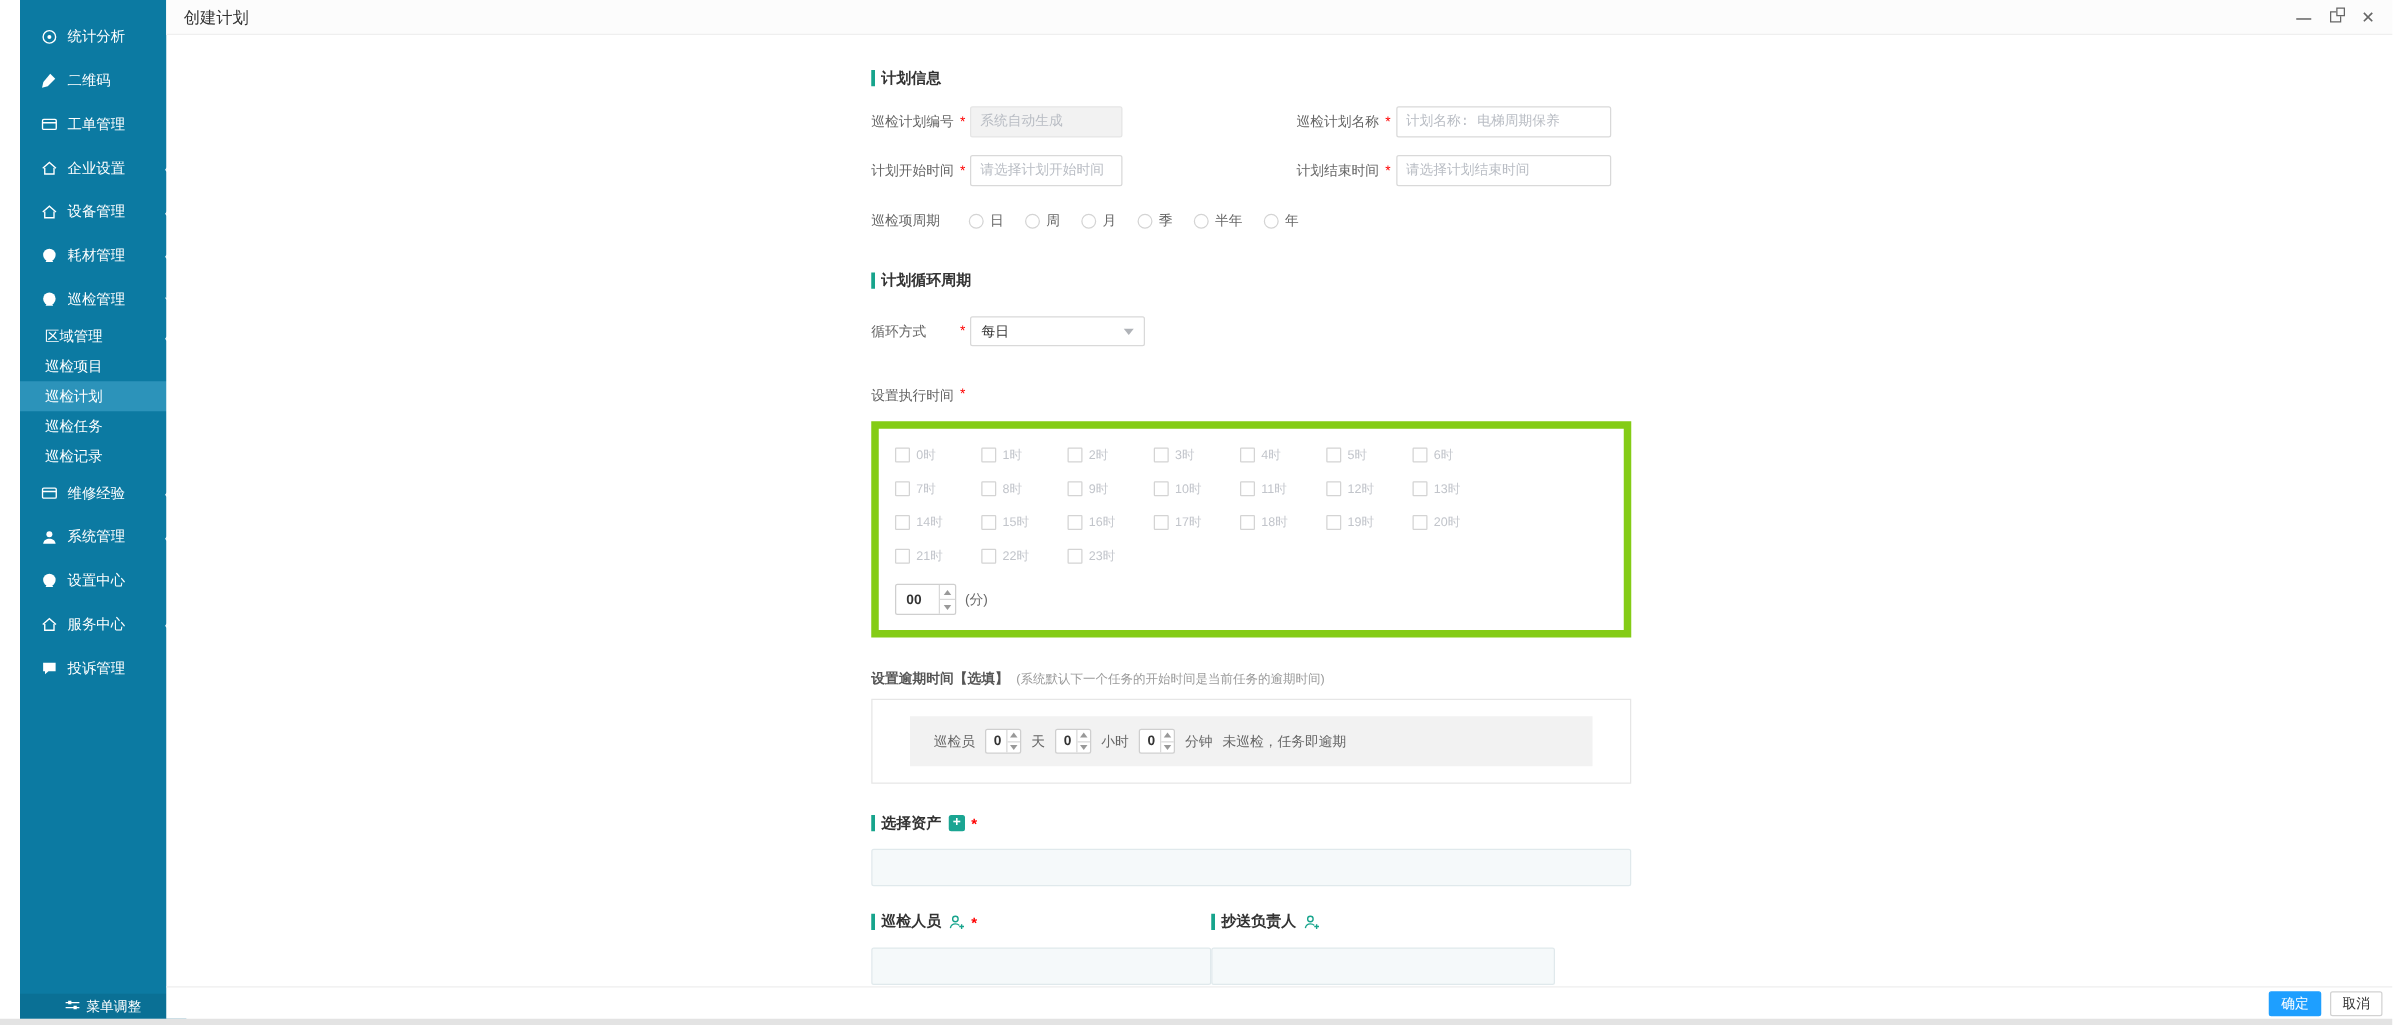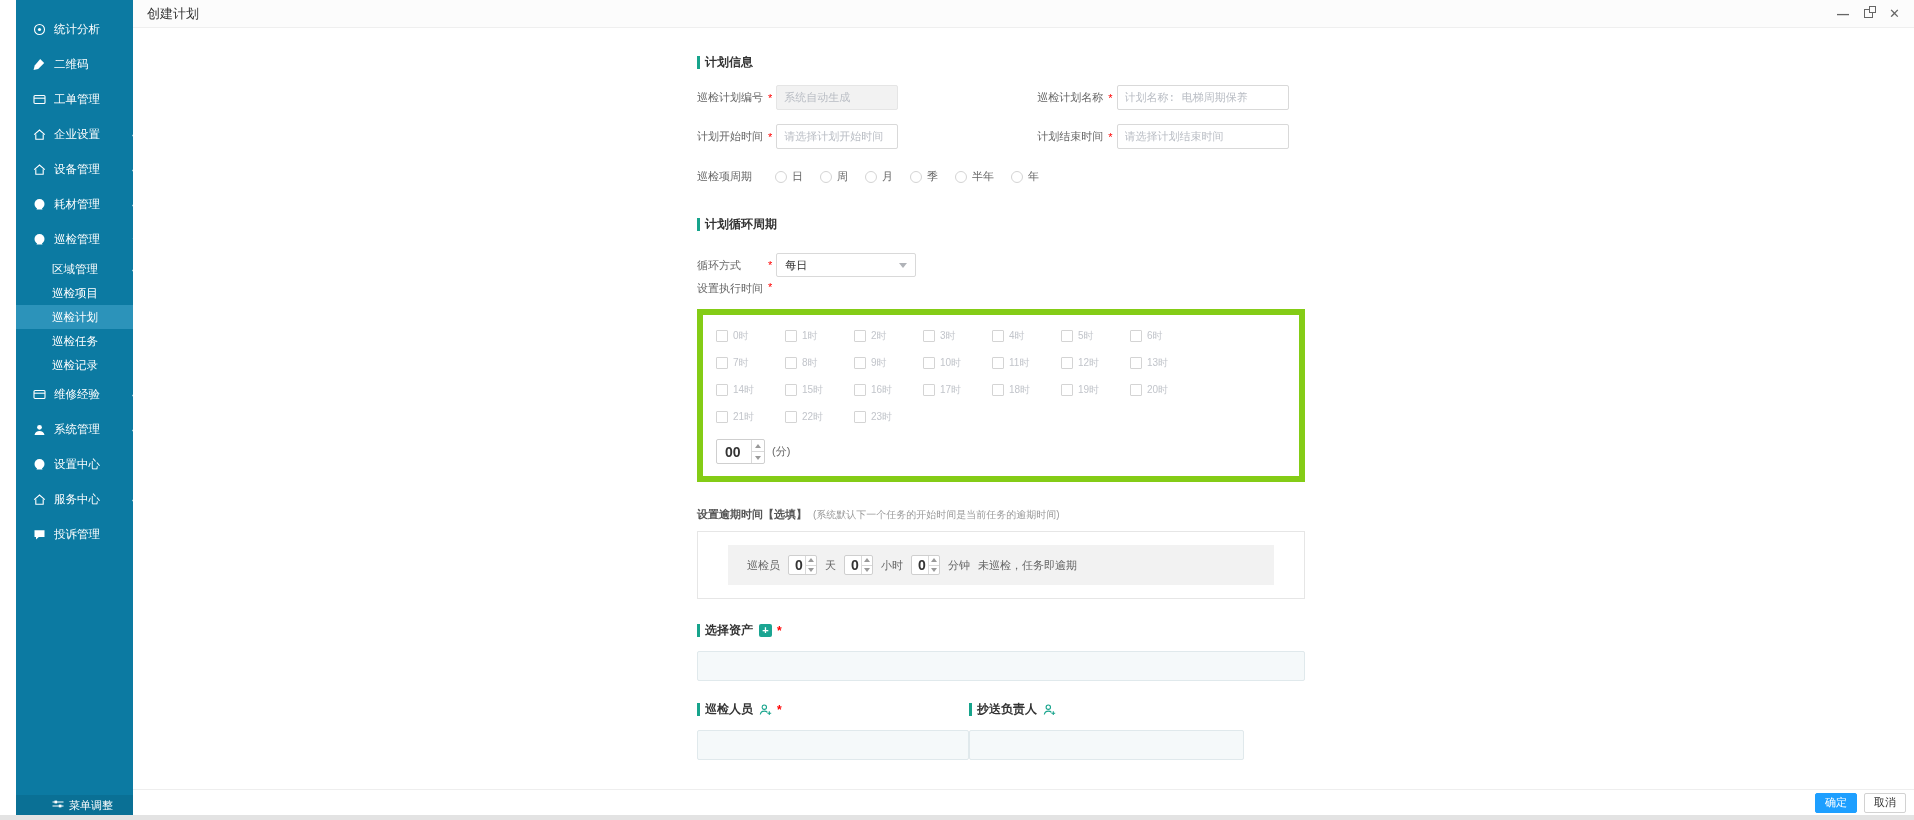--- a/index.html
+++ b/index.html
@@ -12,21 +12,21 @@
 
   
   .sidebar { position:absolute; left:16px; top:0; width:133px; height:815px; background:#0c7aa2; color:#fff; }
   .snav { padding-top:12px; }
   .s-item { position:relative; height:35px; display:flex; align-items:center; padding-left:17px; font-size:11.5px; cursor:pointer; }
   .s-item .s-icon { width:13px; height:13px; margin-right:8px; display:inline-flex; }
   .s-icon svg { width:13px; height:13px; }
   .s-chev { position:absolute; right:13px; font-size:13px; line-height:1; color:#e8f4f8; }
   .s-chev.down { transform:rotate(-90deg); }
   .s-sub { }
-  .s-subitem { position:relative; height:24px; display:flex; align-items:center; padding-left:36px; font-size:11.5px; cursor:pointer; }
+  .s-subitem { position:relative; height:24px; display:flex; align-items:center; padding-left:20px; font-size:11.5px; cursor:pointer; }
   .s-subitem.active { background:#2c93ba; }
   .s-subitem .s-chev { right:13px; }
   .sidebar-footer { position:absolute; left:0; bottom:0; width:133px; height:20px; background:#0a7095;
     display:flex; align-items:center; justify-content:center; gap:5px; font-size:11px; cursor:pointer; }
   .sidebar-footer svg { width:12px; height:12px; }
 
   
   .dialog { position:absolute; left:133px; top:0; width:1781px; height:815px; background:#fff; display:flex; flex-direction:column; }
   .titlebar { height:28px; flex:0 0 28px; background:#fcfcfc; border-bottom:1px solid #efefef; display:flex; align-items:center; padding:0 14px; }
   .titlebar .title { font-size:13px; color:#333; }
@@ -59,30 +59,30 @@
   .radio { display:flex; align-items:center; gap:5px; margin-right:17px; cursor:pointer; color:#666; }
   .rdo { width:12px; height:12px; border:1px solid #d4d4d4; border-radius:50%; background:#fff; }
 
   .sec2 { margin-top:32px; }
   .loop-row { margin-top:20px; }
   .select { position:relative; width:140px; height:24px; border:1px solid #d9d9d9; border-radius:2px;
             display:flex; align-items:center; padding:0 8px; color:#333; cursor:pointer; background:#fff; }
   .select .caret { position:absolute; right:8px; width:0; height:0; border-left:4px solid transparent;
                    border-right:4px solid transparent; border-top:5px solid #b0b3b8; }
 
-  .exec-label { margin-top:4px; display:flex; align-items:flex-start; }
+  .exec-label { margin-top:32px; display:flex; align-items:flex-start; }
 
   .hour-panel { margin-top:13px; border:6px solid #84cc16; padding:14px 12px 12px 13px; }
   .hour-grid { display:grid; grid-template-columns:repeat(7,69px); row-gap:13px; }
   .hour { display:flex; align-items:center; gap:5px; color:#c2c5cb; font-size:10px; cursor:pointer; }
   .cbx { width:12px; height:12px; border:1px solid #d4d4d4; border-radius:1px; background:#fff; flex:0 0 12px; }
 
   .minute-row { margin-top:15px; display:flex; align-items:center; gap:7px; }
   .spinbox { display:flex; height:25px; border:1px solid #cfcfcf; border-radius:2px; background:#fff; }
-  .spinbox .val { border:none; outline:none; padding:0 0 0 8px; font-size:14px; font-weight:bold; color:#333; width:34px;
+  .spinbox .val { border:none; outline:none; padding:0 0 0 8px; font-size:11px; font-weight:bold; color:#333; width:34px;
                   font-family:"Liberation Sans","DejaVu Sans",sans-serif; background:transparent; }
   .spincol { width:13px; border-left:1px solid #d9d9d9; display:flex; flex-direction:column; }
   .spincol span { flex:1; display:flex; align-items:center; justify-content:center; cursor:pointer; }
   .spincol span + span { border-top:1px solid #d9d9d9; }
   .tri-up { width:0; height:0; border-left:3px solid transparent; border-right:3px solid transparent; border-bottom:4px solid #999; }
   .tri-dn { width:0; height:0; border-left:3px solid transparent; border-right:3px solid transparent; border-top:4px solid #999; }
 
   .ov-label { margin-top:25px; display:flex; align-items:center; }
   .ov-label .lab { font-weight:bold; color:#555; }
   .ov-label .hint { margin-left:6px; font-size:10px; color:#9a9a9a; }

